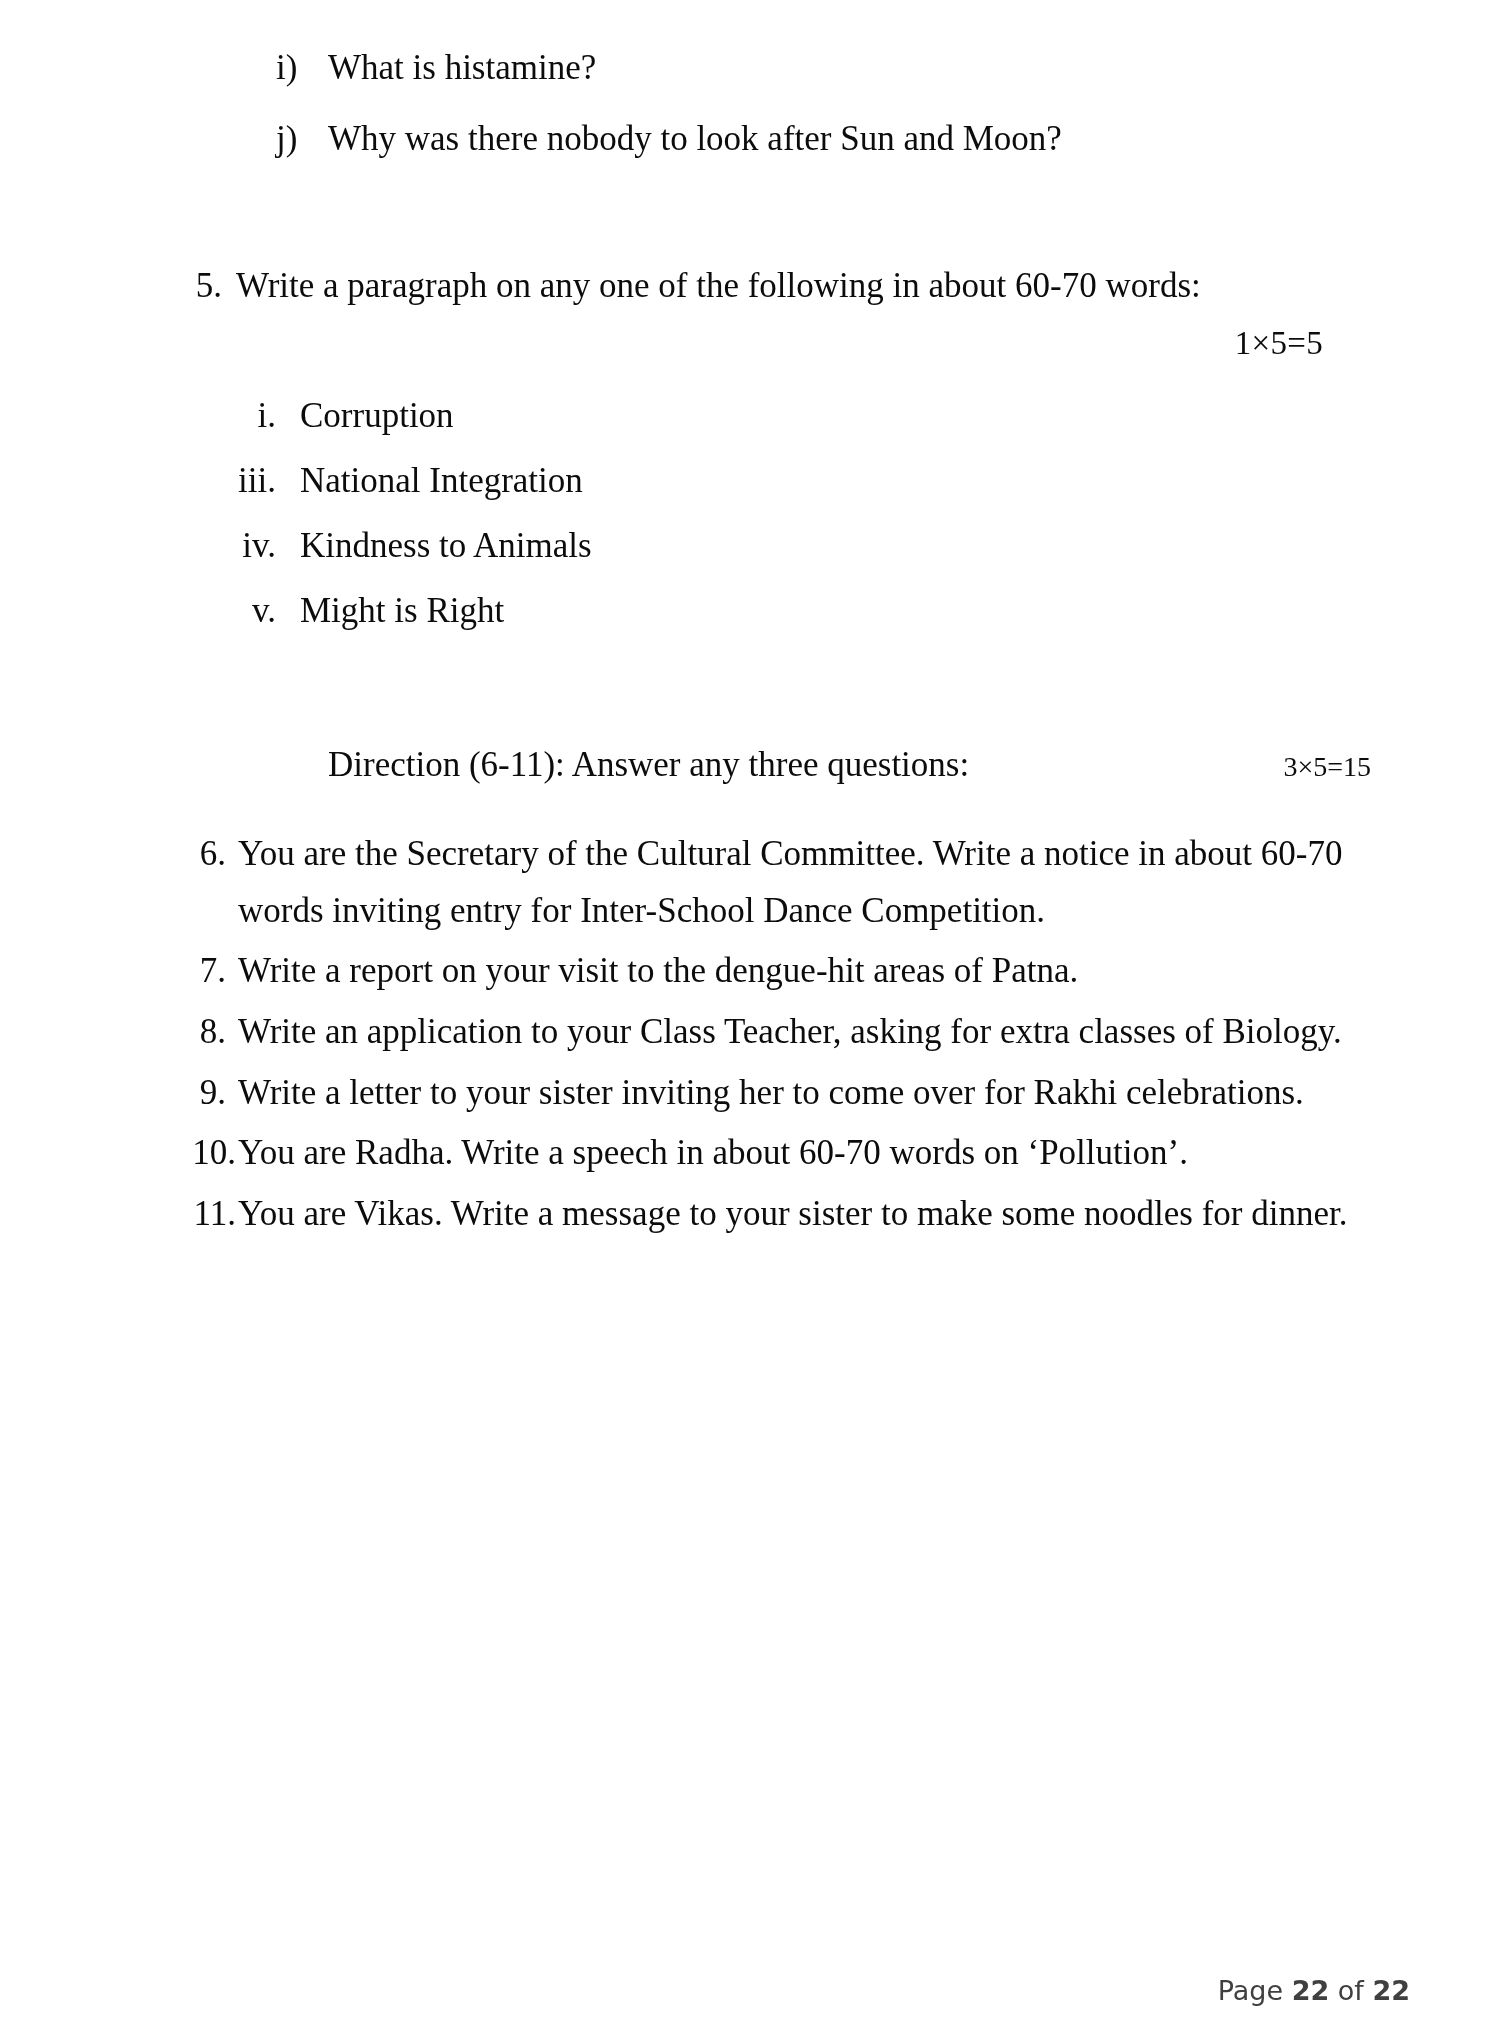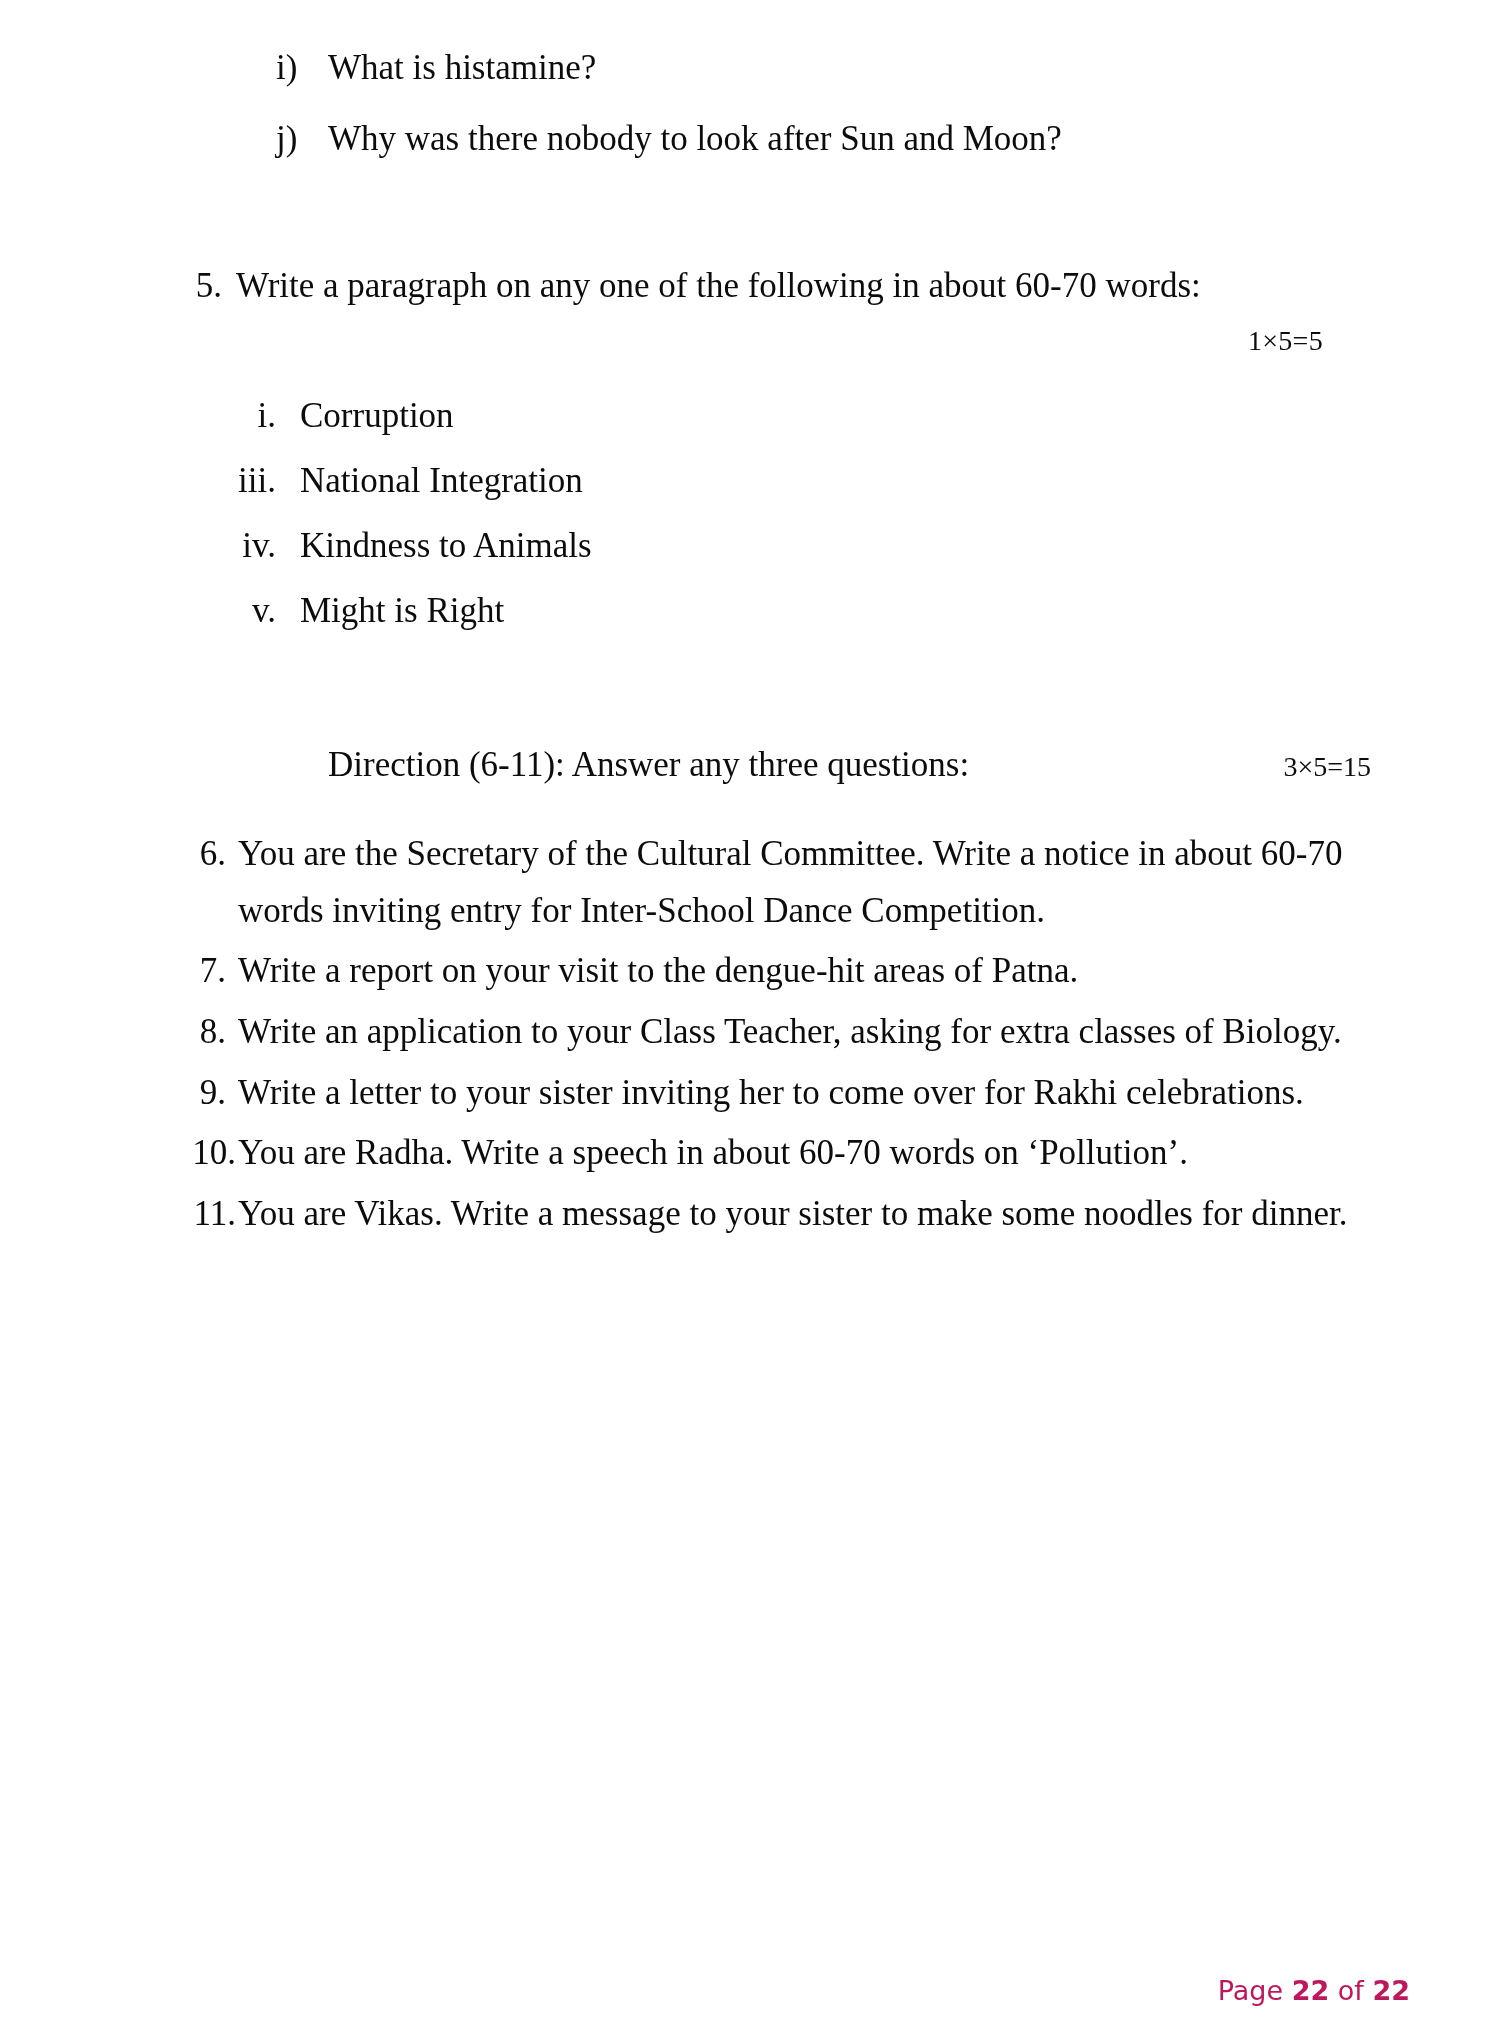--- a/index.html
+++ b/index.html
@@ -65,21 +65,21 @@
   .qbody {
     flex: 1 1 auto;
   }
 
   .marks-right {
     position: absolute;
     left: 184px;
     top: 325px;
     width: 1139px;
     text-align: right;
-    font-size: 28px;
+    font-size: 33px;
     letter-spacing: 0.3px;
   }
 
   
   .roman-list {
     position: absolute;
     left: 184px;
     top: 396px;
     width: 1000px;
   }
@@ -151,21 +151,21 @@
 
   
   .footer {
     position: absolute;
     left: 0;
     top: 1975px;
     width: 1410px;
     text-align: right;
     font-family: "DejaVu Sans", "Liberation Sans", sans-serif;
     font-size: 27px;
-    color: #be185d;
+    color: #404040;
   }
   .footer .pg-num {
     font-weight: bold;
   }
   .footer span { display: inline; }
 </style>
 </head>
 <body>
 
 <div class="page">

